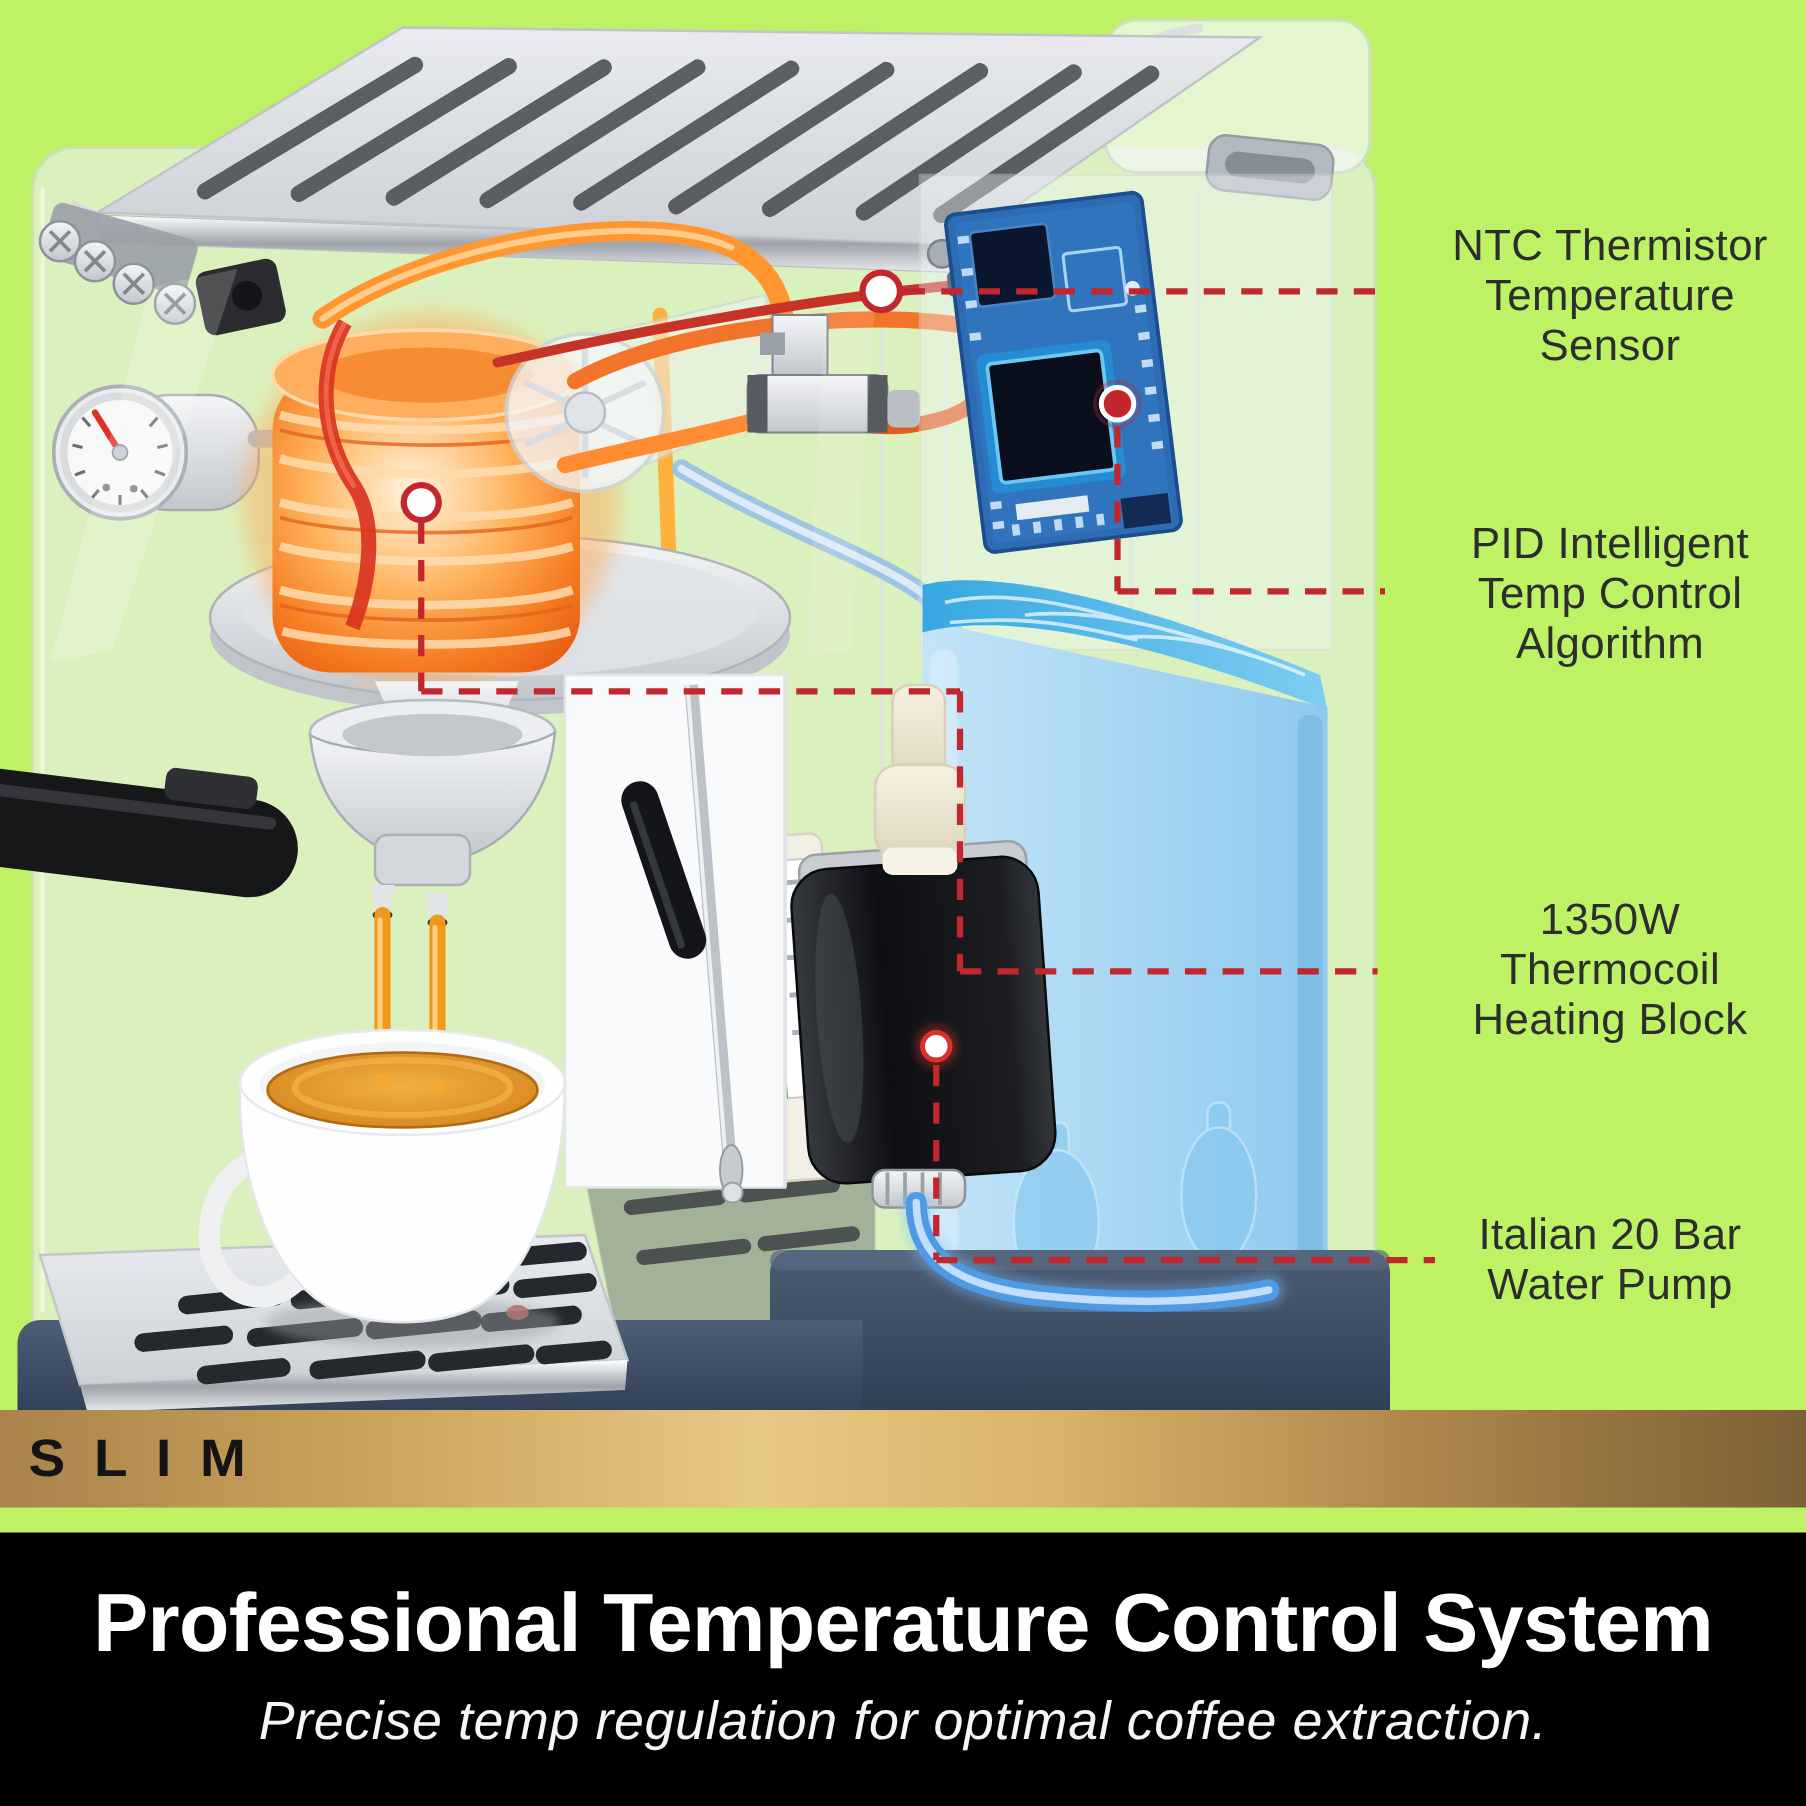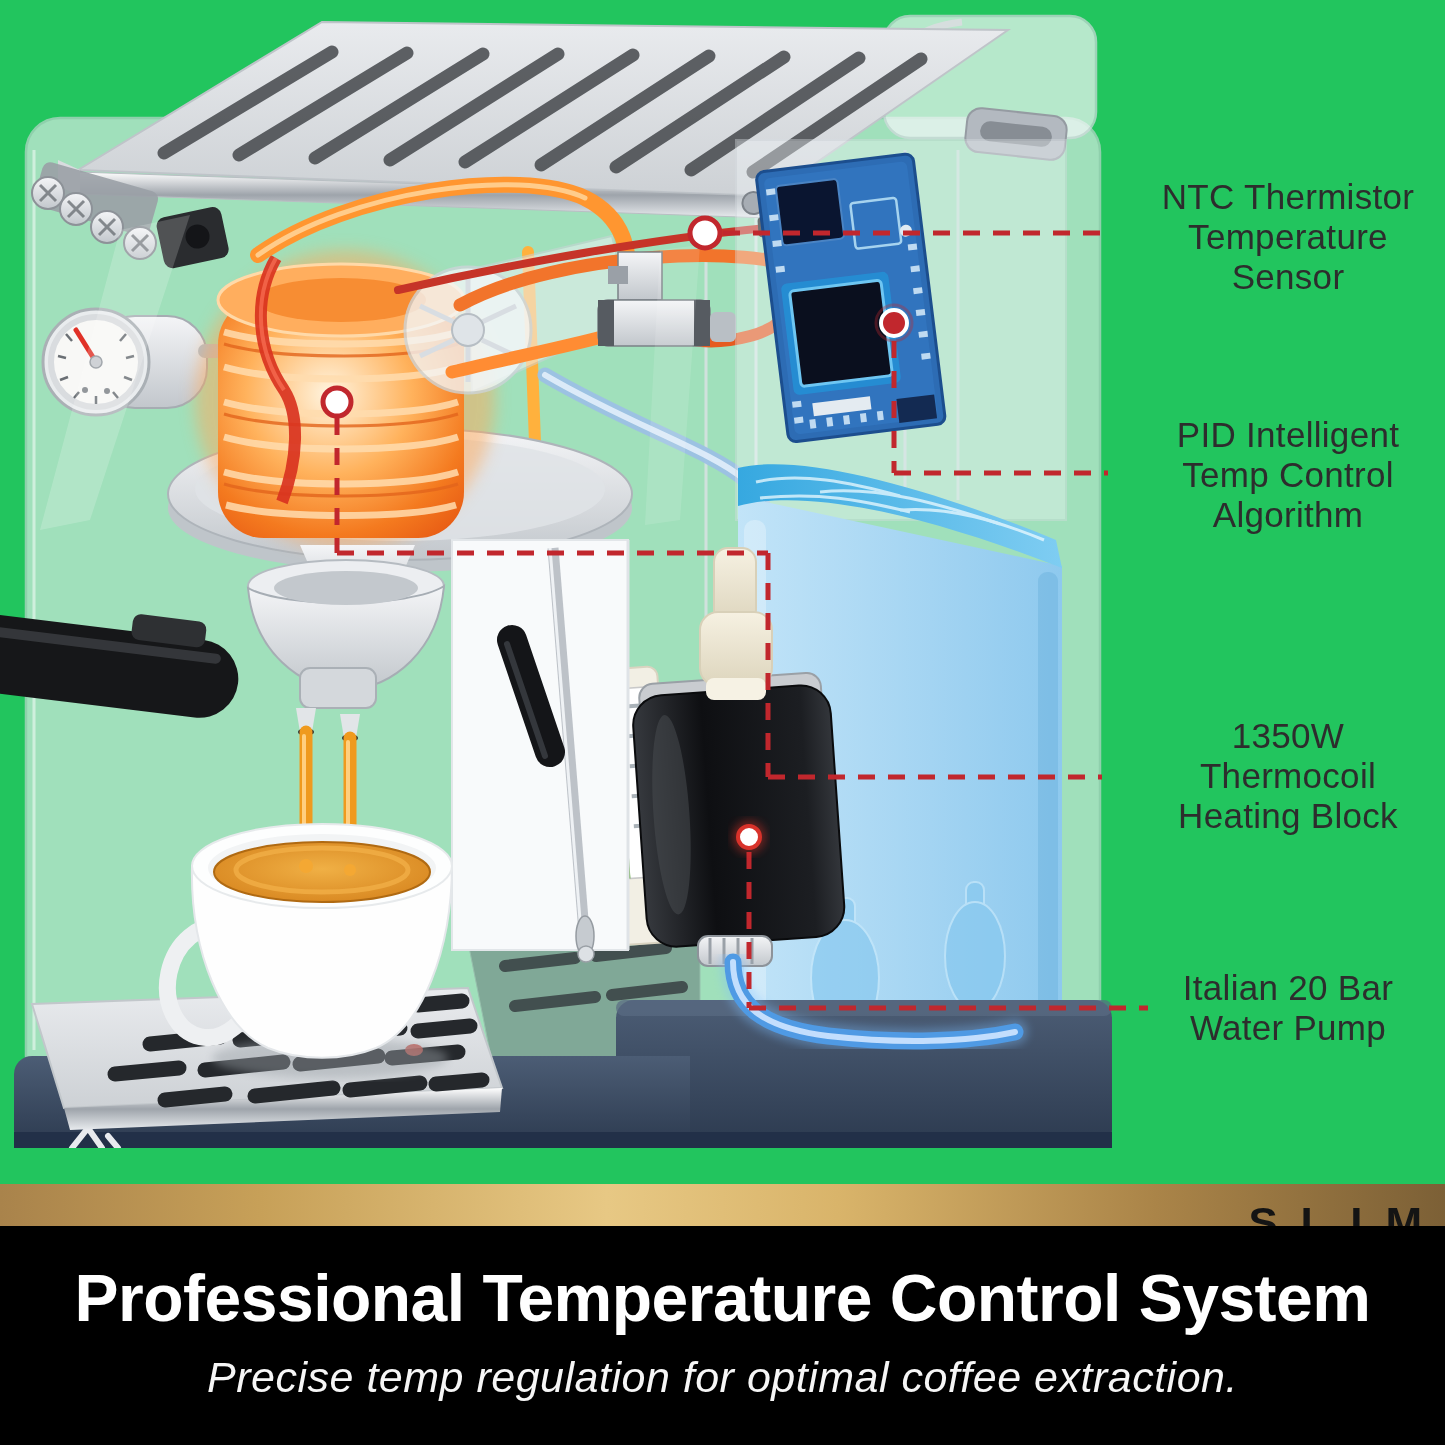--- a/index.html
+++ b/index.html
@@ -1,24 +1,24 @@
 <!DOCTYPE html>
 <html><head>
 <meta charset="utf-8">
 <style>
   html,body{margin:0;padding:0;background:#ffffff;}
   body{width:1445px;height:1445px;overflow:hidden;font-family:"Liberation Sans",sans-serif;}
-  .stage{position:relative;width:1445px;height:1445px;background:#22c55e;}
+  .stage{position:relative;width:1445px;height:1445px;background:#bef264;}
   .machine-svg{position:absolute;top:0;left:0;display:block;}
   .callout{position:absolute;width:330px;text-align:center;color:#2d2d2d;
            font-size:35px;line-height:40px;font-weight:400;letter-spacing:.3px;}
   .callout div{white-space:nowrap;}
-  .gold-band{position:absolute;left:0;top:1184px;width:1445px;height:78px;
+  .gold-band{position:absolute;left:0;top:1128px;width:1445px;height:78px;
      background:linear-gradient(90deg,#a9834b 0%,#c7a058 18%,#e7c884 42%,#d9b46a 58%,#aa8448 80%,#7c6036 100%);
-     display:flex;align-items:center;justify-content:flex-end;}
+     display:flex;align-items:center;justify-content:flex-start;}
   .slim-logo{font-size:44px;font-weight:bold;letter-spacing:.52em;padding-left:.52em;
      color:#141414;transform:scaleY(.96);}
   .footer{position:absolute;left:0;top:1226px;width:1445px;height:219px;background:#000000;
      color:#ffffff;text-align:center;}
   .footer .title{margin:34px 0 0;font-size:66px;font-weight:bold;letter-spacing:-0.5px;}
   .footer .subtitle{margin:17px 0 0;font-size:43px;font-weight:400;color:#f6f6f6;letter-spacing:.5px;font-style:italic;}
 </style>
 </head>
 <body>
 

